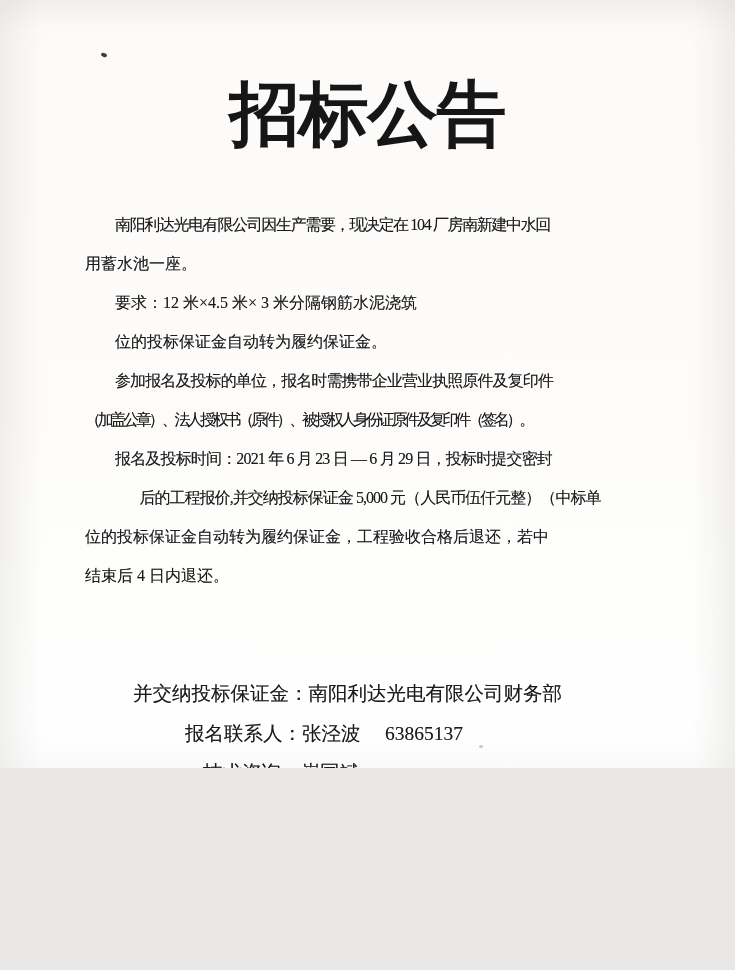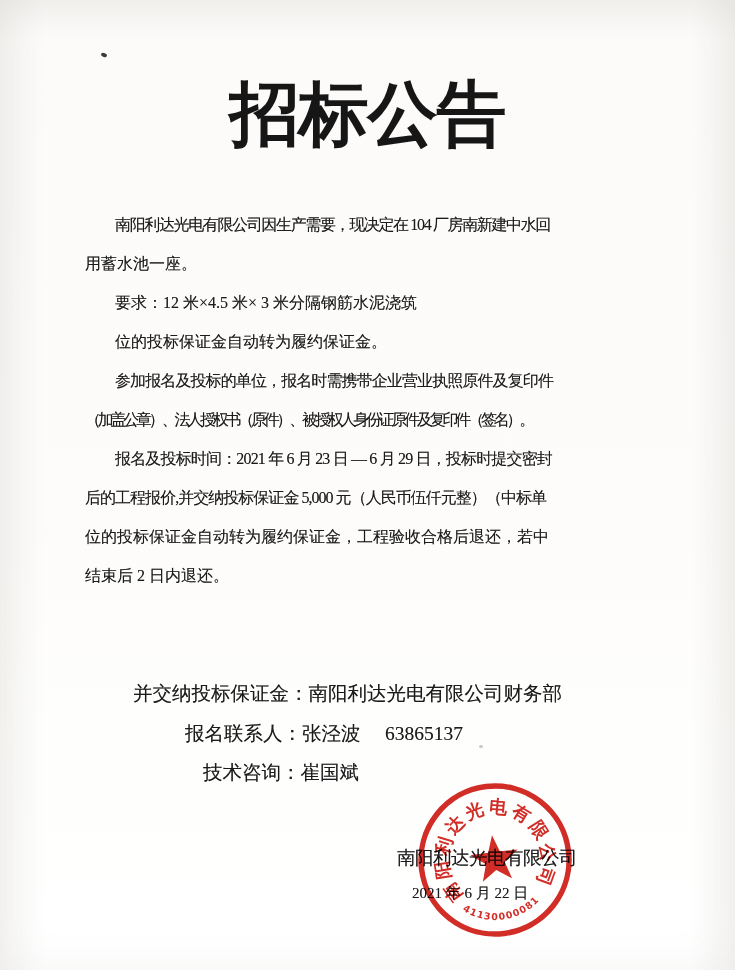--- a/index.html
+++ b/index.html
@@ -1,20 +1,20 @@
 <!DOCTYPE html>
 <html><head>
 <meta charset="utf-8">
 <style>
   * { margin: 0; padding: 0; box-sizing: border-box; }
   html, body { background: #e9e8e6; }
   .page {
     position: relative;
     width: 735px;
-    height: 970px;
+    height: 768px;
     margin: 0 auto;
     overflow: hidden;
     font-family: "Liberation Serif", "DejaVu Serif", serif;
     color: #1b1b1b;
     background:
       linear-gradient(90deg, rgba(210,206,200,0.18) 0%, rgba(255,255,255,0) 6%, rgba(255,255,255,0) 94%, rgba(210,206,200,0.20) 100%),
       linear-gradient(180deg, #f5f4f2 0%, #fcfbfa 4%, #fdfcfb 55%, #fefefd 75%, #ffffff 100%);
     box-shadow: inset 0 0 45px rgba(120,115,105,0.08);
   }
   .doc-title {
@@ -114,23 +114,23 @@
   <div class="doc-title">招标公告</div>
 
   <div class="body-block">
     <div class="line ind just" style="letter-spacing: -1.36364px;">南阳利达光电有限公司因生产需要，现决定在 104 厂房南新建中水回</div>
     <div class="line">用蓄水池一座。</div>
     <div class="line ind">要求：12 米×4.5 米× 3 米分隔钢筋水泥浇筑</div>
     <div class="line ind">位的投标保证金自动转为履约保证金。</div>
     <div class="line ind just" style="letter-spacing: -0.896552px;">参加报名及投标的单位，报名时需携带企业营业执照原件及复印件</div>
     <div class="line just" style="letter-spacing: -3.22857px;">（加盖公章）、法人授权书（原件）、被授权人身份证原件及复印件（签名）。</div>
     <div class="line ind just" style="letter-spacing: -0.833333px;">报名及投标时间：2021 年 6 月 23 日 — 6 月 29 日，投标时提交密封</div>
-    <div class="line just" style="letter-spacing: -0.972222px;">后的工程报价,并交纳投标保证金 5,000 元（人民币伍仟元整）（中标单</div>
+    <div class="line just" style="letter-spacing: -0.972222px; text-align: center;">后的工程报价,并交纳投标保证金 5,000 元（人民币伍仟元整）（中标单</div>
     <div class="line just">位的投标保证金自动转为履约保证金，工程验收合格后退还，若中</div>
-    <div class="line">结束后 2 日内退还。</div>
+    <div class="line">结束后 4 日内退还。</div>
   </div>
 
   <div class="contact-block">
     <div class="contact-row r1">
       <span class="c-label">并交纳投标保证金：</span><span class="c-value">南阳利达光电有限公司财务部</span>
       <span class="c-phone"></span>
     </div>
     <div class="contact-row r2">
       <span class="c-label">报名联系人：</span><span class="c-value">张泾波</span>
       <span class="c-phone">63865137</span>

